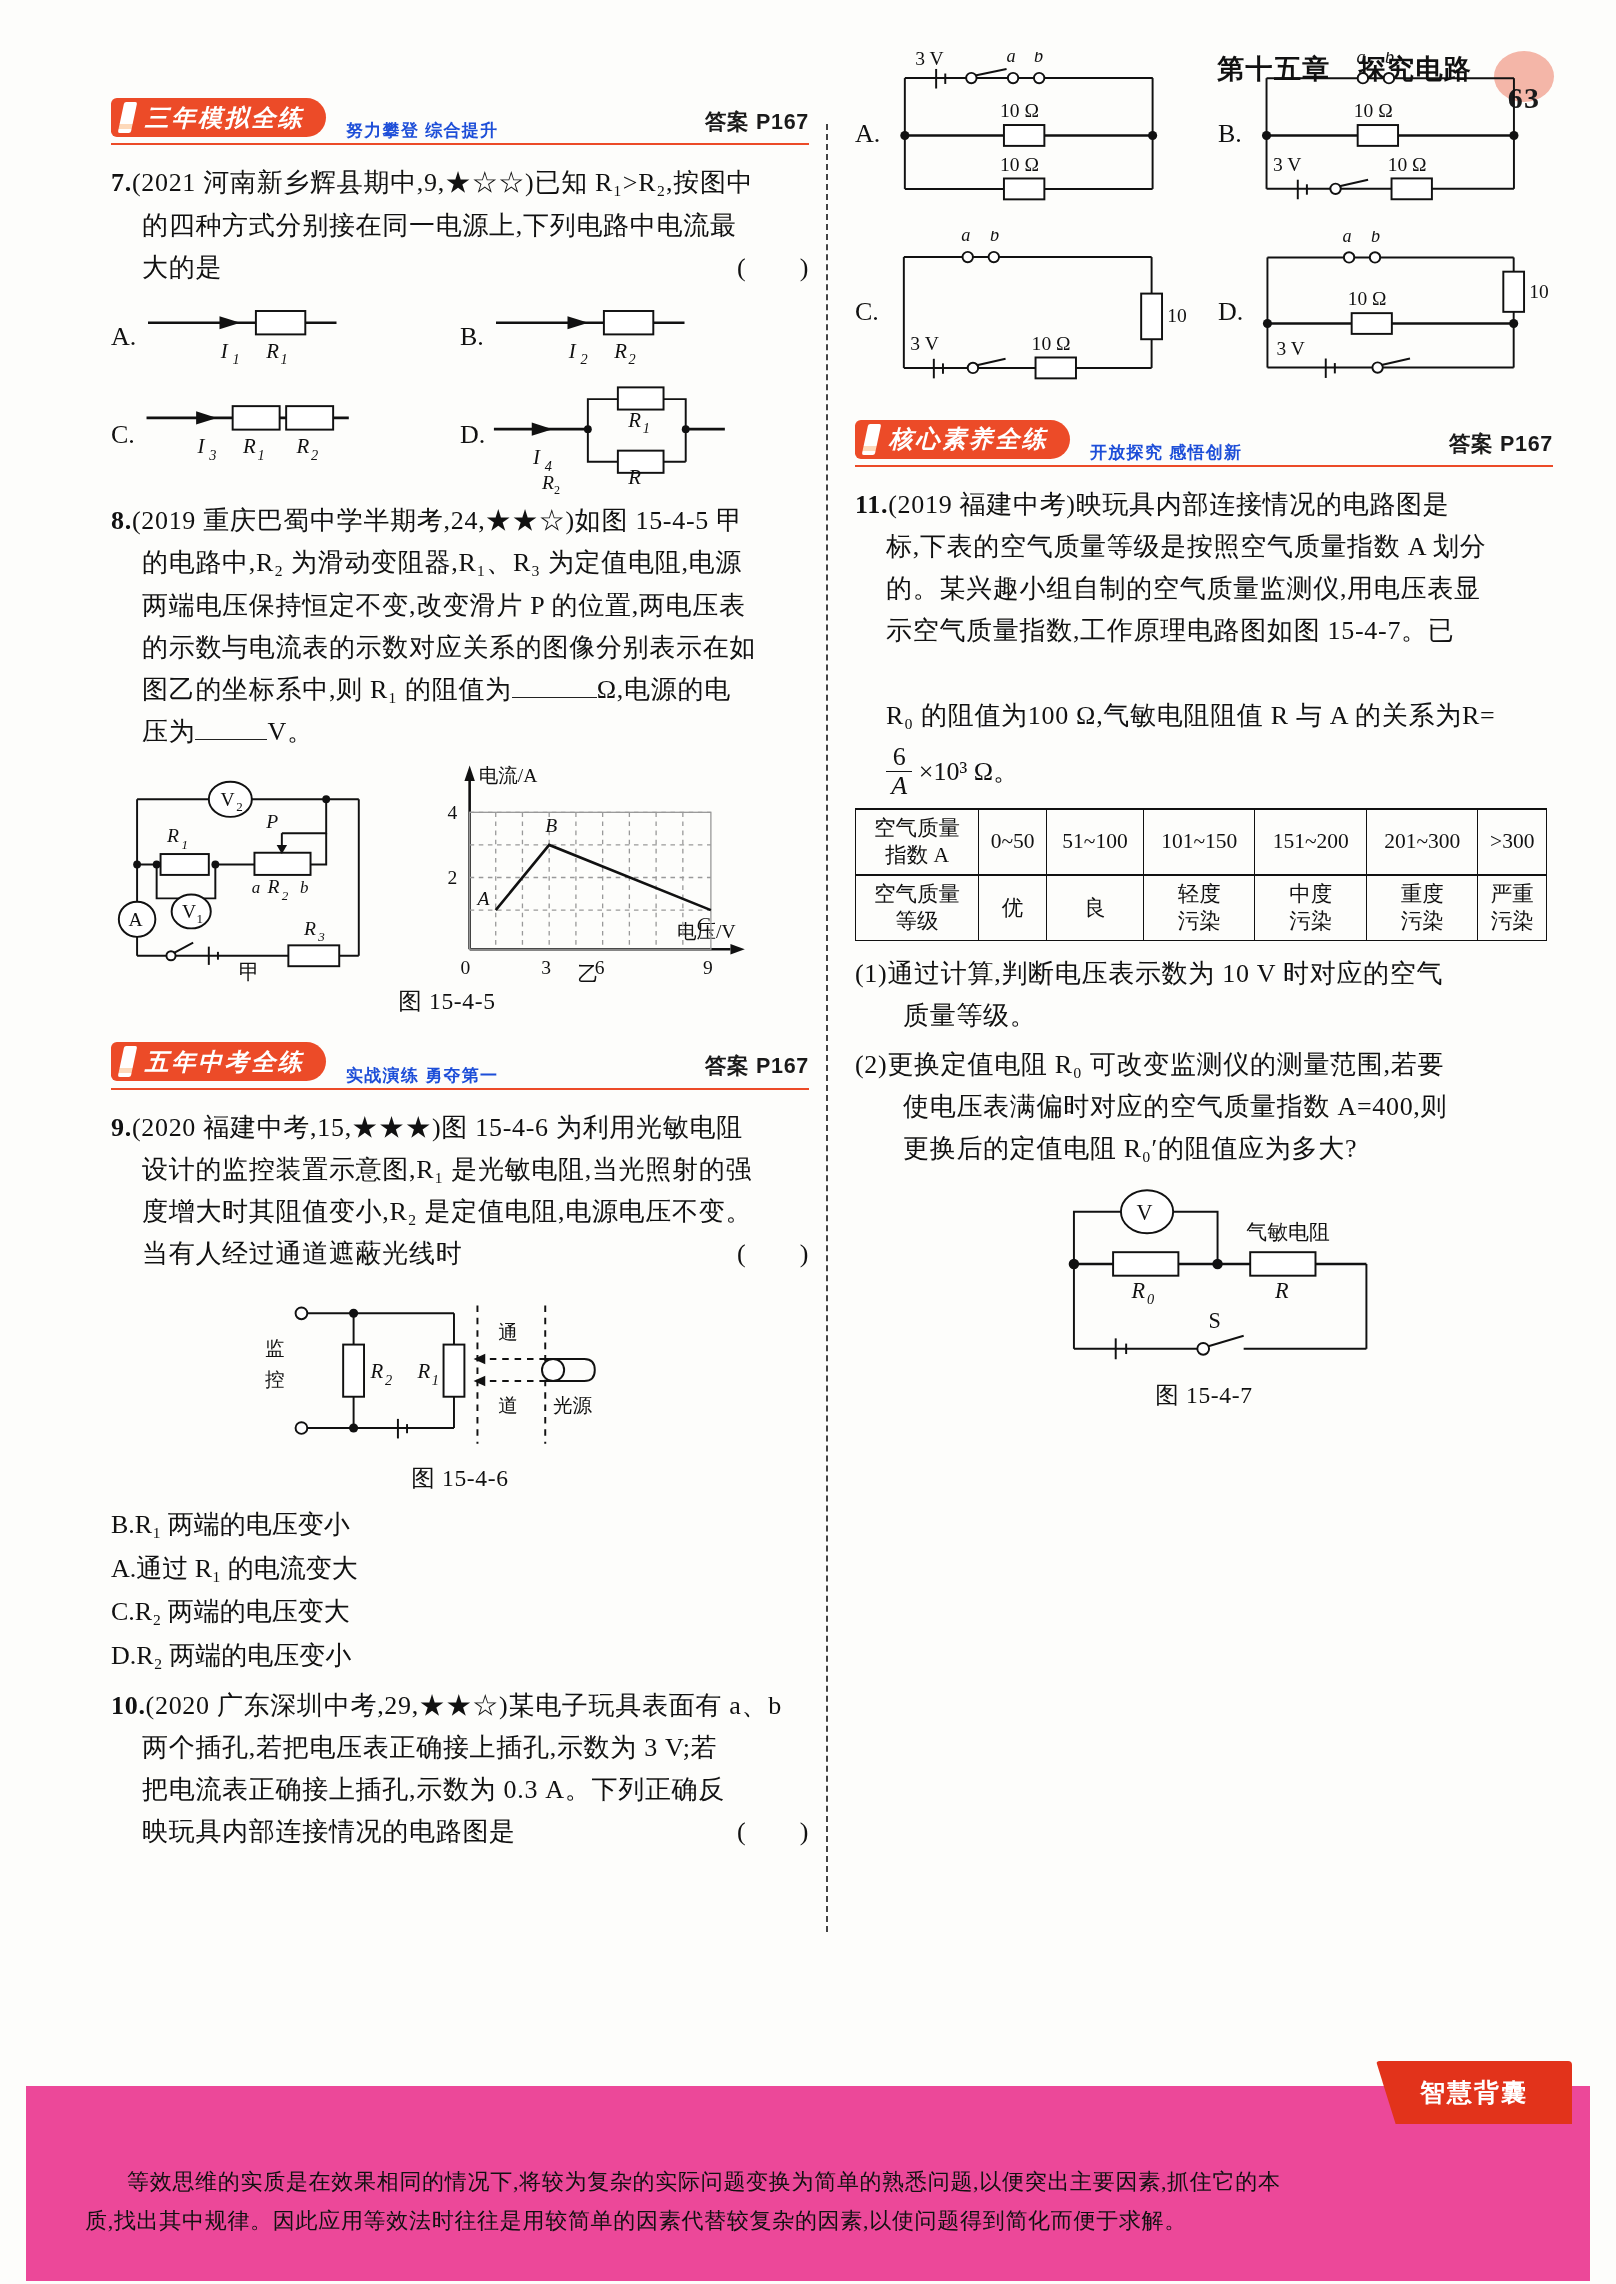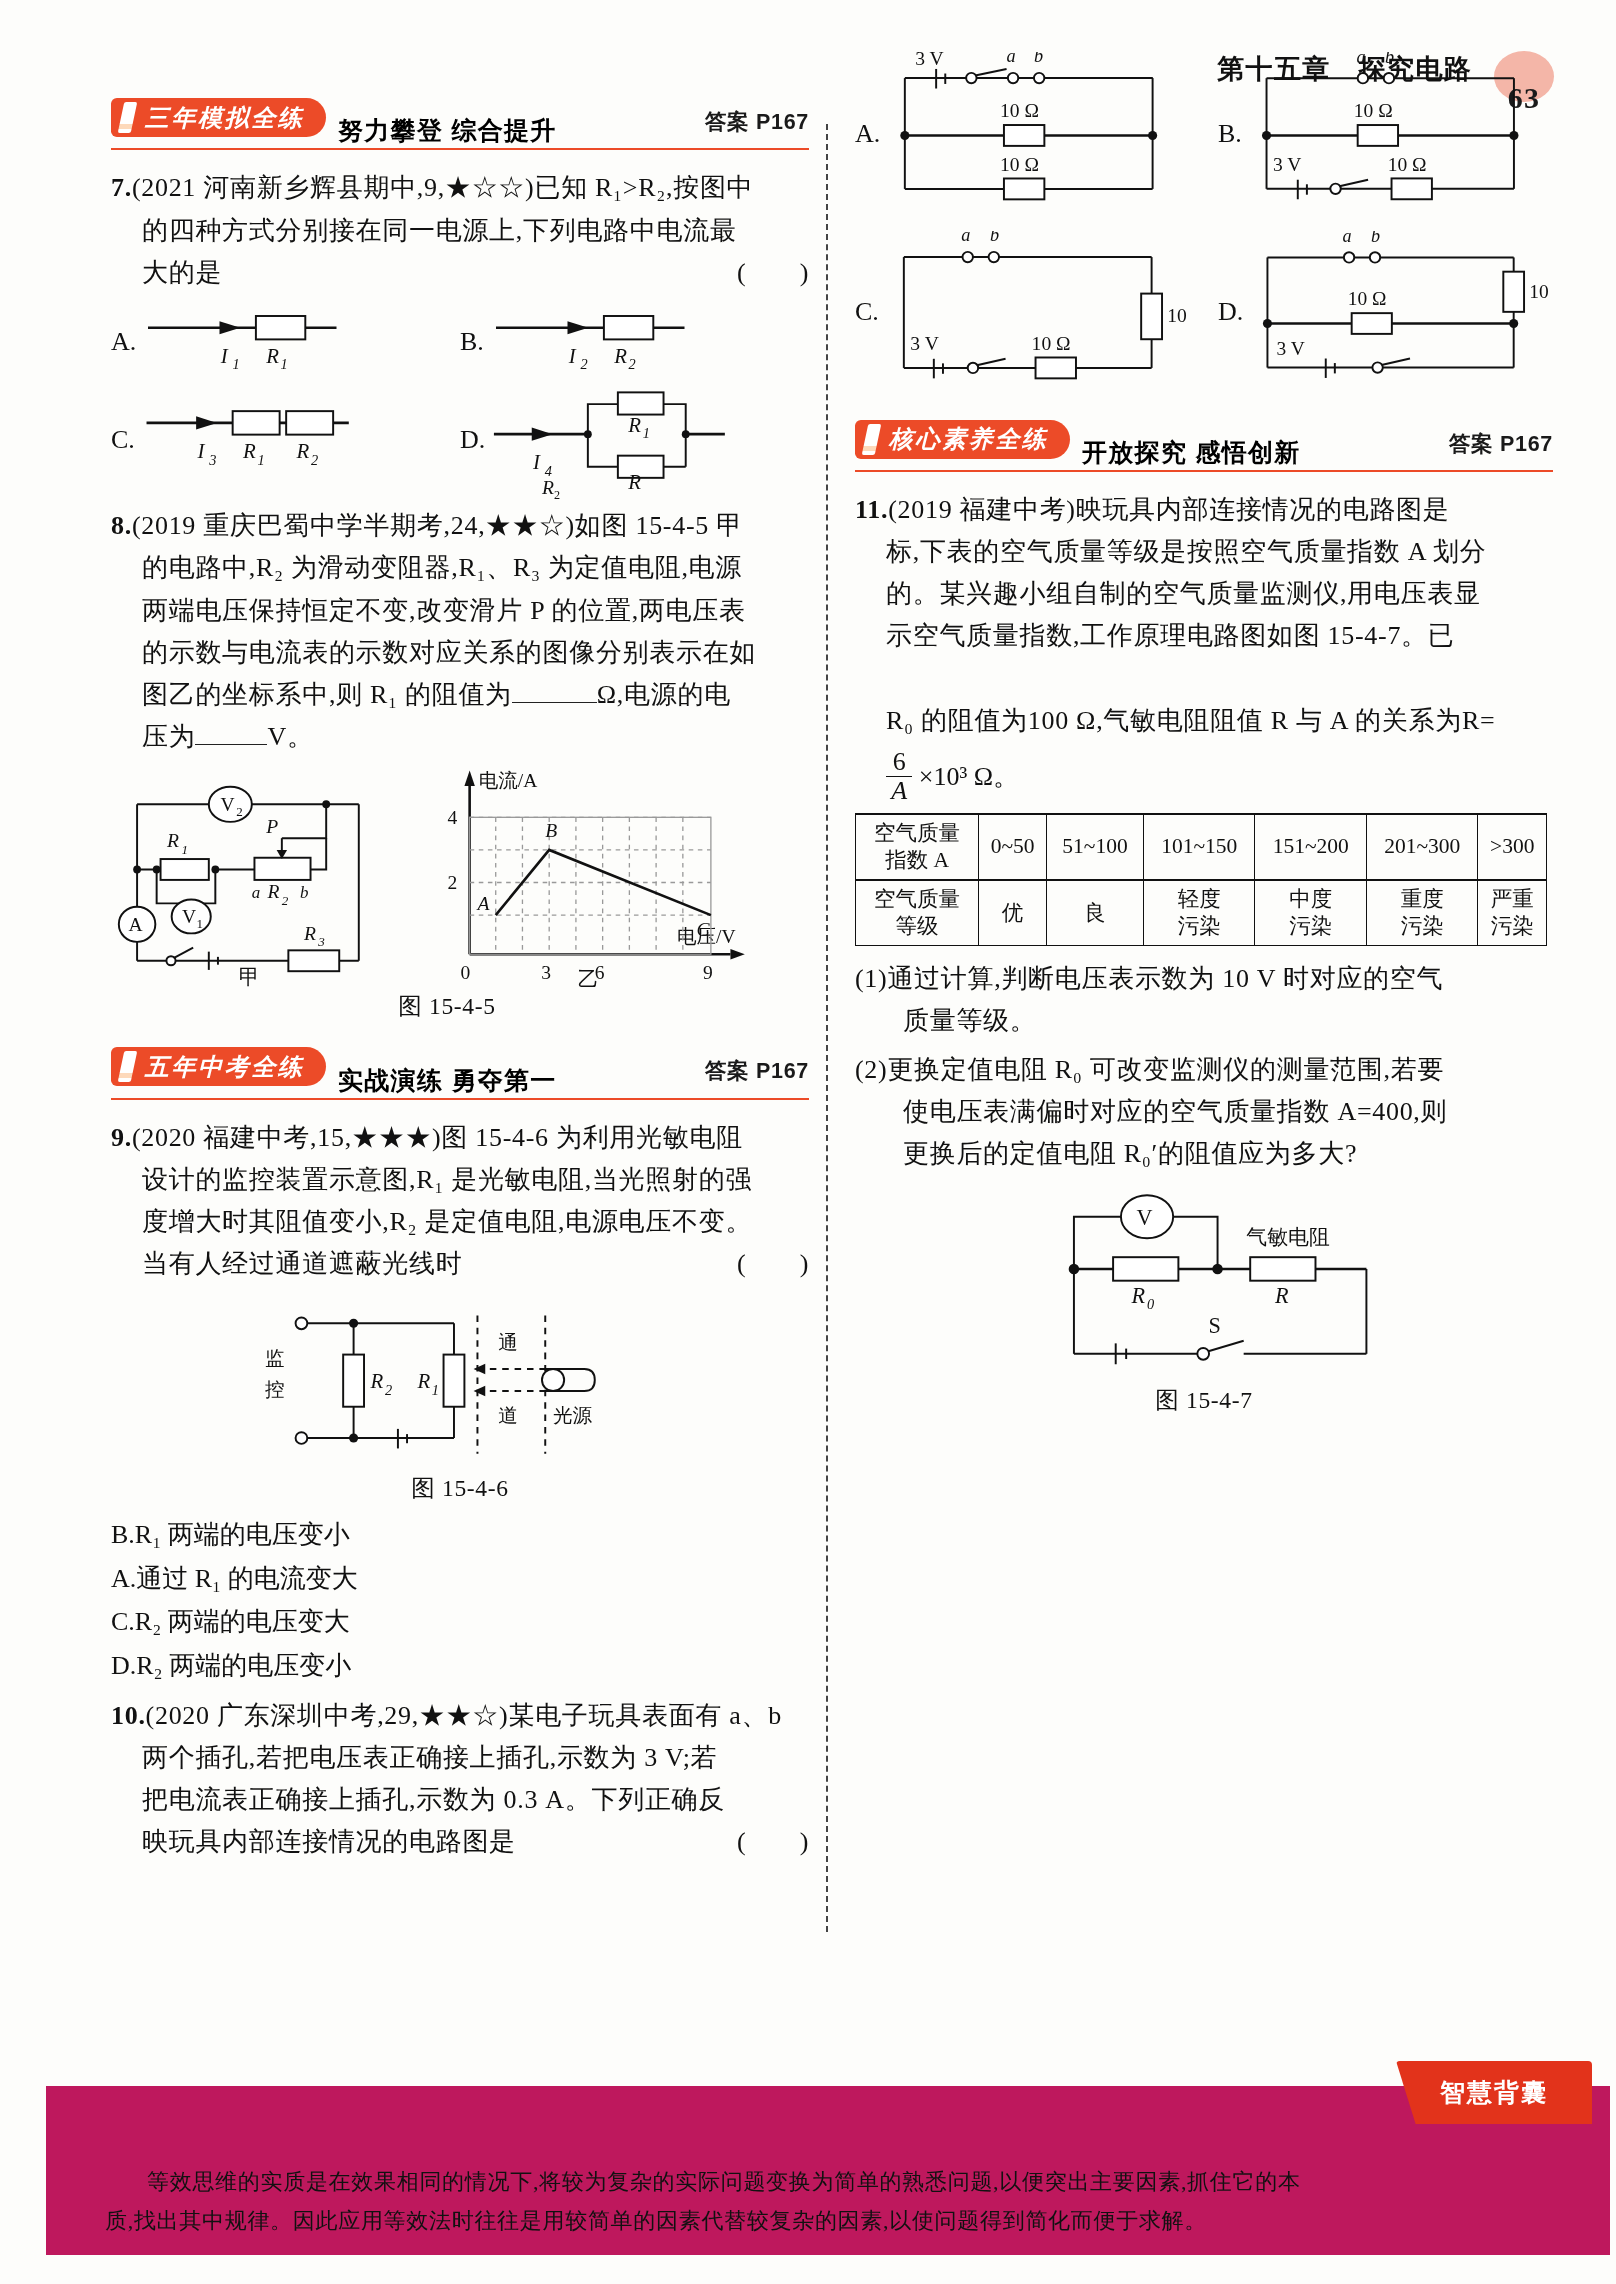--- a/index.html
+++ b/index.html
@@ -43,23 +43,23 @@
     font-weight:bold;font-size:24px;letter-spacing:2.6px;
     position:relative;
     font-style:italic;
   }
   .pencil{
     display:inline-block;width:13px;height:31px;margin-right:10.4px;
     background:linear-gradient(180deg,#fff 0%,#fff 72%,#fdd9bb 72%,#fdd9bb 86%,#fff 86%);
     transform:skewX(-12deg);border-radius:2px;
   }
   .badge-sub{
-    display:inline-block;margin-left:9px;vertical-align:middle;
+    display:inline-block;margin-left:17px;vertical-align:middle;
     font-family:"Liberation Sans","DejaVu Sans",sans-serif;
-    font-weight:bold;font-size:25px;letter-spacing:1.3px;color:#000000;
+    font-weight:bold;font-size:17px;letter-spacing:1.3px;color:#1d4ed8;
   }
   .badge-ans{
     float:right;font-family:"Liberation Sans","DejaVu Sans",sans-serif;
     font-weight:bold;font-size:21.5px;letter-spacing:0.7px;color:#1a1a1a;
     margin-top:9px;
   }
   .badge-underline{border-bottom:2.6px solid #ec4b28;margin-top:1.3px;}
 
   
   .q{font-size:26px;line-height:1.62;letter-spacing:0.7px;margin:17px 0 6.5px 0;}
@@ -86,23 +86,22 @@
   text{font-family:"Liberation Serif","DejaVu Serif",serif;fill:#111;}
 
   
   table.aq{border-collapse:collapse;width:692px;font-size:21.5px;margin:9px 0 6.5px 0;}
   table.aq td{border:1.3px solid #111;text-align:center;padding:5.2px 2.6px;line-height:1.25;}
   table.aq tr.thick td{border-top:2.6px solid #111;}
   table.aq td.head{width:117px;}
 
   
   .footer{
-    position:absolute;left:26px;top:2086px;width:1564px;height:169px;
-    background:#be185d;
-    margin-left:20px;
+    position:absolute;left:26px;top:2086px;width:1564px;height:195px;
+    background:#ec4899;
   }
   .footer .tab{
     position:absolute;right:18px;top:-25px;width:196px;height:63px;
     background:#e2331b;color:#fff;
     display:flex;align-items:center;justify-content:center;
     font-family:"Liberation Sans","DejaVu Sans",sans-serif;
     font-weight:bold;font-size:25px;letter-spacing:2px;
     border-radius:3.9px 3.9px 0 0;
     clip-path:polygon(0 0,100% 0,100% 100%,10% 100%);
   }

